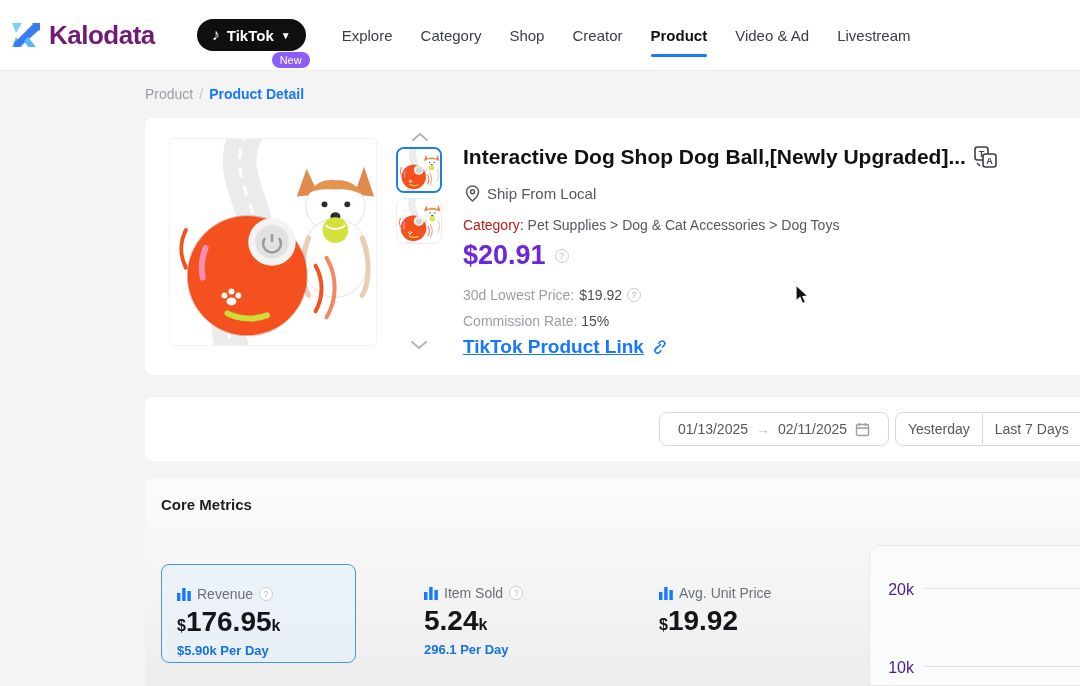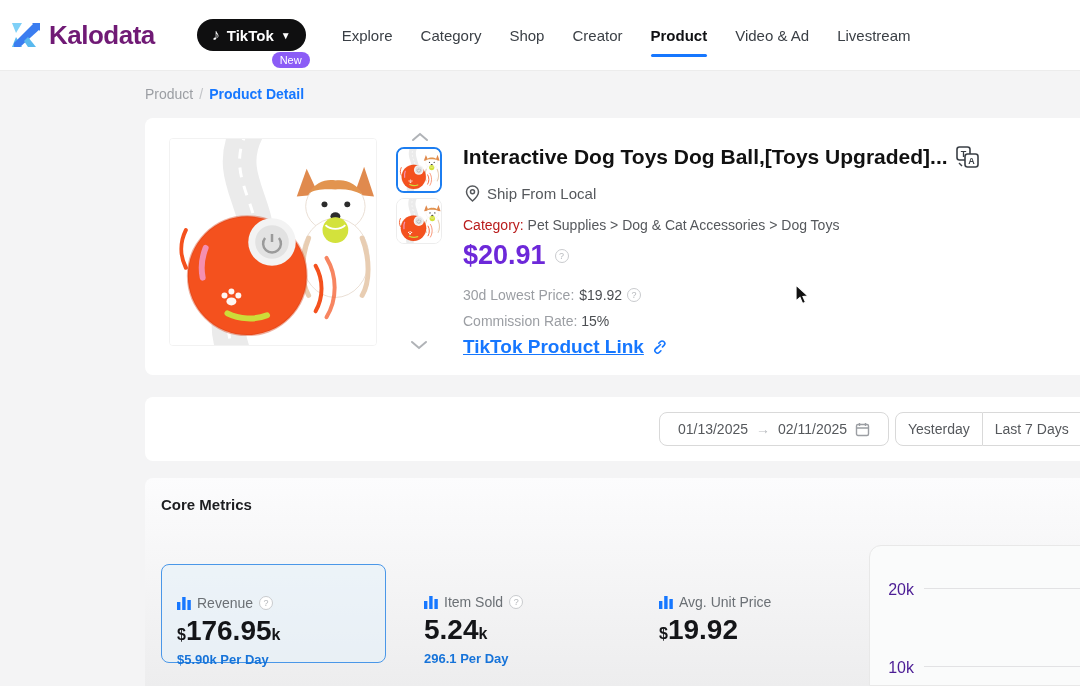--- a/index.html
+++ b/index.html
@@ -57,21 +57,21 @@
   .date-input { position:absolute; top:15px; left:514px; width:230px; height:34px; border:1px solid #d9d9d9; border-radius:8px; background:#fff; display:flex; align-items:center; justify-content:center; gap:8px; font-size:14px; color:#55585c; cursor:pointer; }
   .date-arrow { color:#b9bcc0; }
   .range-group { position:absolute; top:15px; left:750px; display:flex; }
   .range-btn { height:34px; border:1px solid #d9d9d9; background:#fff; font-size:14px; color:#55585c; display:flex; align-items:center; padding:0 12px; cursor:pointer; }
   .range-btn:first-child { border-radius:8px 0 0 8px; }
   .range-btn + .range-btn { border-left:none; }
 
   
   .core-card { position:absolute; top:478px; left:145px; width:960px; height:208px; background:linear-gradient(180deg,#fcfcfd 0%,#ededee 100%); border-radius:8px 8px 0 0; }
   .core-title { position:absolute; top:18px; left:16px; font-size:15px; font-weight:700; color:#1c1d20; }
-  .metric { position:absolute; top:86px; width:225px; padding:30px 15px; cursor:pointer; }
+  .metric { position:absolute; top:86px; width:195px; padding:21px 15px; cursor:pointer; }
   .metric.highlight { height:99px; border:1px solid #4a97e8; border-radius:8px; background:rgba(228,240,250,0.55); }
   .metric-label-row { display:flex; align-items:center; gap:6px; font-size:14px; color:#6b7075; }
   .metric-value { margin-top:5px; font-size:28px; font-weight:700; color:#141518; line-height:1.1; }
   .metric-value .small { font-size:16px; font-weight:700; }
   .metric-sub { margin-top:5px; font-size:13px; font-weight:700; color:#1673d9; }
   .m0 { left:16px; } .m1 { left:264px; } .m2 { left:499px; }
 
   .chart-panel { position:absolute; top:67px; left:724px; width:240px; height:141px; background:#fafbfb; border:1px solid #e8e8e8; border-radius:12px 0 0 0; overflow:hidden; }
   .tick-row { position:absolute; left:0; width:100%; }
   .tick-label { position:absolute; left:14px; width:30px; text-align:right; font-size:16px; color:#4c1d95; top:-7px; }
@@ -180,21 +180,21 @@
     <div class="thumb"><svg viewBox="0 0 208 208">
           <use href="#prod-art"></use>
         </svg></div>
     <svg class="chev chev-down" width="18" height="10" viewBox="0 0 18 10">
         <path d="M2,2 L9,8 L16,2" fill="none" stroke="#b0b3b7" stroke-width="2" stroke-linecap="round"></path>
       </svg>
   </div>
 
   <div class="info-col">
     <div class="prod-title">
-      <span>Interactive Dog Toys Dog Ball,[Toys Upgraded]...</span>
+      <span>Interactive Dog Shop Dog Ball,[Newly Upgraded]...</span>
       <svg width="24" height="22" viewBox="0 0 24 22">
         <rect x="1" y="1" width="13" height="13" rx="2.5" fill="#fff" stroke="#3a3f45" stroke-width="1.6"></rect>
         <text x="7.5" y="11" font-size="9" font-weight="bold" fill="#3a3f45" text-anchor="middle" font-family="Liberation Sans, sans-serif">T</text>
         <rect x="9" y="8" width="13" height="13" rx="2.5" fill="#fff" stroke="#3a3f45" stroke-width="1.6"></rect>
         <text x="15.5" y="18" font-size="9" font-weight="bold" fill="#3a3f45" text-anchor="middle" font-family="Liberation Sans, sans-serif">A</text>
         <path d="M3,17 L6,20" stroke="#3a3f45" stroke-width="1.4"></path>
       </svg>
     </div>
 
     <div class="ship-row">

